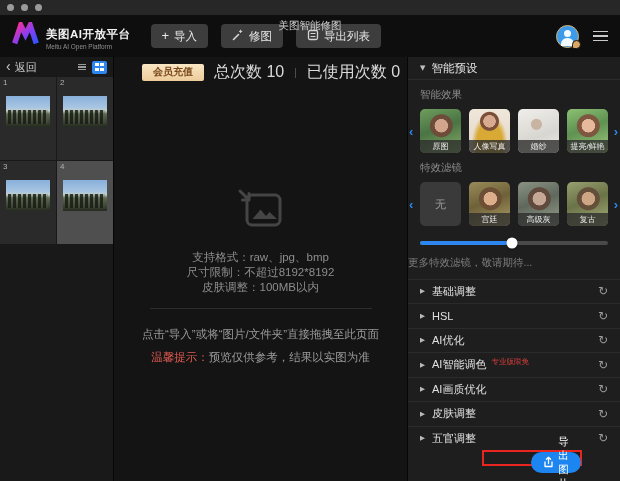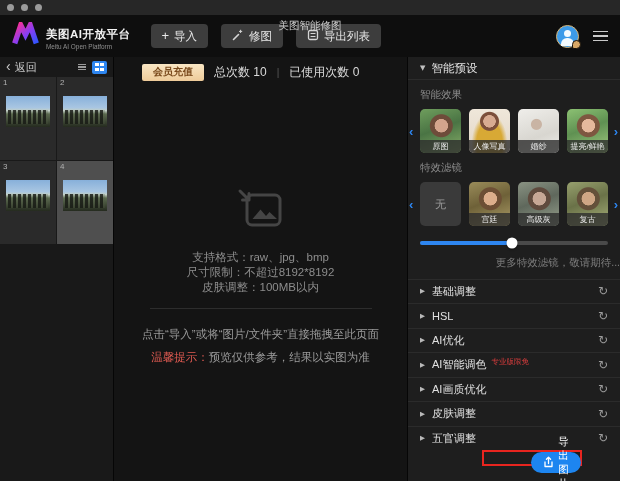--- a/index.html
+++ b/index.html
@@ -53,21 +53,21 @@
     background:linear-gradient(180deg,#87b0da 0%,#a9c6e2 38%,#c2cfc6 47%,#5c6b50 58%,#252b1f 100%); }
   .group-photo::after { content:""; position:absolute; left:2px; right:2px; bottom:3px; height:14px;
     background:repeating-linear-gradient(90deg, rgba(25,28,22,.85) 0 3px, rgba(80,90,66,.25) 3px 5px); }
 
   
   .center { flex:1; background:#141414; border-left:1px solid #060606; border-right:1px solid #060606;
     display:flex; flex-direction:column; min-width:0; }
   .usage-bar { height:22px; display:flex; align-items:center; gap:10px; padding:8px 0 0 28px; }
   .recharge-pill { background:linear-gradient(180deg,#f9e6c4,#eecb99); height:17px; padding:0 11px; border-radius:2px;
     color:#7a4a1c; font-size:10px; font-weight:bold; display:flex; align-items:center; cursor:pointer; border:none; font-family:inherit; }
-  .usage-text { font-size:12px; color:#dadada; }
+  .usage-text { font-size:16px; color:#dadada; }
   .usage-sep { color:#5a5a5a; font-size:10px; }
   .dropzone { flex:1; display:flex; flex-direction:column; align-items:center; justify-content:center; padding-bottom:8px; }
   .dz-icon { margin-bottom:14px; }
   .dz-line { font-size:11.5px; color:#8d8d8d; line-height:15px; }
   .dz-divider { width:222px; height:1px; background:#2d2d2d; margin:13px 0 18px; }
   .dz-hint { font-size:11.5px; color:#9b9b9b; }
   .dz-tip { font-size:11.5px; margin-top:8px; }
   .tip-label { color:#e15b52; }
   .tip-text { color:#9b9b9b; }
 
@@ -100,21 +100,21 @@
   .f-palace { background-image:radial-gradient(circle at 52% 38%, #dcae8c 0 6.5px, #6d4f35 7px 11px, rgba(0,0,0,0) 12px),
     linear-gradient(160deg,#9a8c5a 0%,#6e6138 45%,#b0a06a 100%); }
   .f-retro { background-image:radial-gradient(circle at 52% 38%, #cfa685 0 6.5px, #64503a 7px 11px, rgba(0,0,0,0) 12px),
     linear-gradient(160deg,#97a06e 0%,#6a7248 45%,#aab37c 100%); }
 
   .slider-row { margin:11px 12px 0; height:12px; display:flex; align-items:center; cursor:pointer; }
   .slider-track { width:100%; height:3.5px; background:#4a4a4a; border-radius:2px; position:relative; }
   .slider-fill { position:absolute; left:0; top:0; bottom:0; background:#2e86f0; border-radius:2px; }
   .slider-thumb { position:absolute; top:50%; width:11px; height:11px; background:#fff; border-radius:50%;
     transform:translate(-50%,-50%); box-shadow:0 1px 2px rgba(0,0,0,.5); }
-  .more-note { font-size:10.5px; color:#7c7c7c; text-align:right; margin-top:7px; }
+  .more-note { font-size:10.5px; color:#7c7c7c; text-align:left; margin-top:7px; }
 
   .sections { margin-top:9px; }
   .sec-row { height:24.5px; display:flex; align-items:center; padding:0 12px; border-top:1px solid #2b2b2b; gap:7px; cursor:pointer; }
   .sec-tri { font-size:6.5px; color:#b9b9b9; }
   .sec-label { font-size:11px; color:#e0e0e0; }
   .sec-badge { font-size:7.5px; color:#d43c3c; align-self:flex-start; margin-top:4px; margin-left:-2px; }
   .sec-reset { margin-left:auto; color:#9a9a9a; font-size:12px; font-family:"DejaVu Sans", sans-serif; cursor:pointer; line-height:1; }
 
   .export-row { position:relative; height:31px; flex:0 0 auto; }
   .annotation { position:absolute; left:74px; top:0; width:100px; height:16px; border:2px solid #e8251f;

